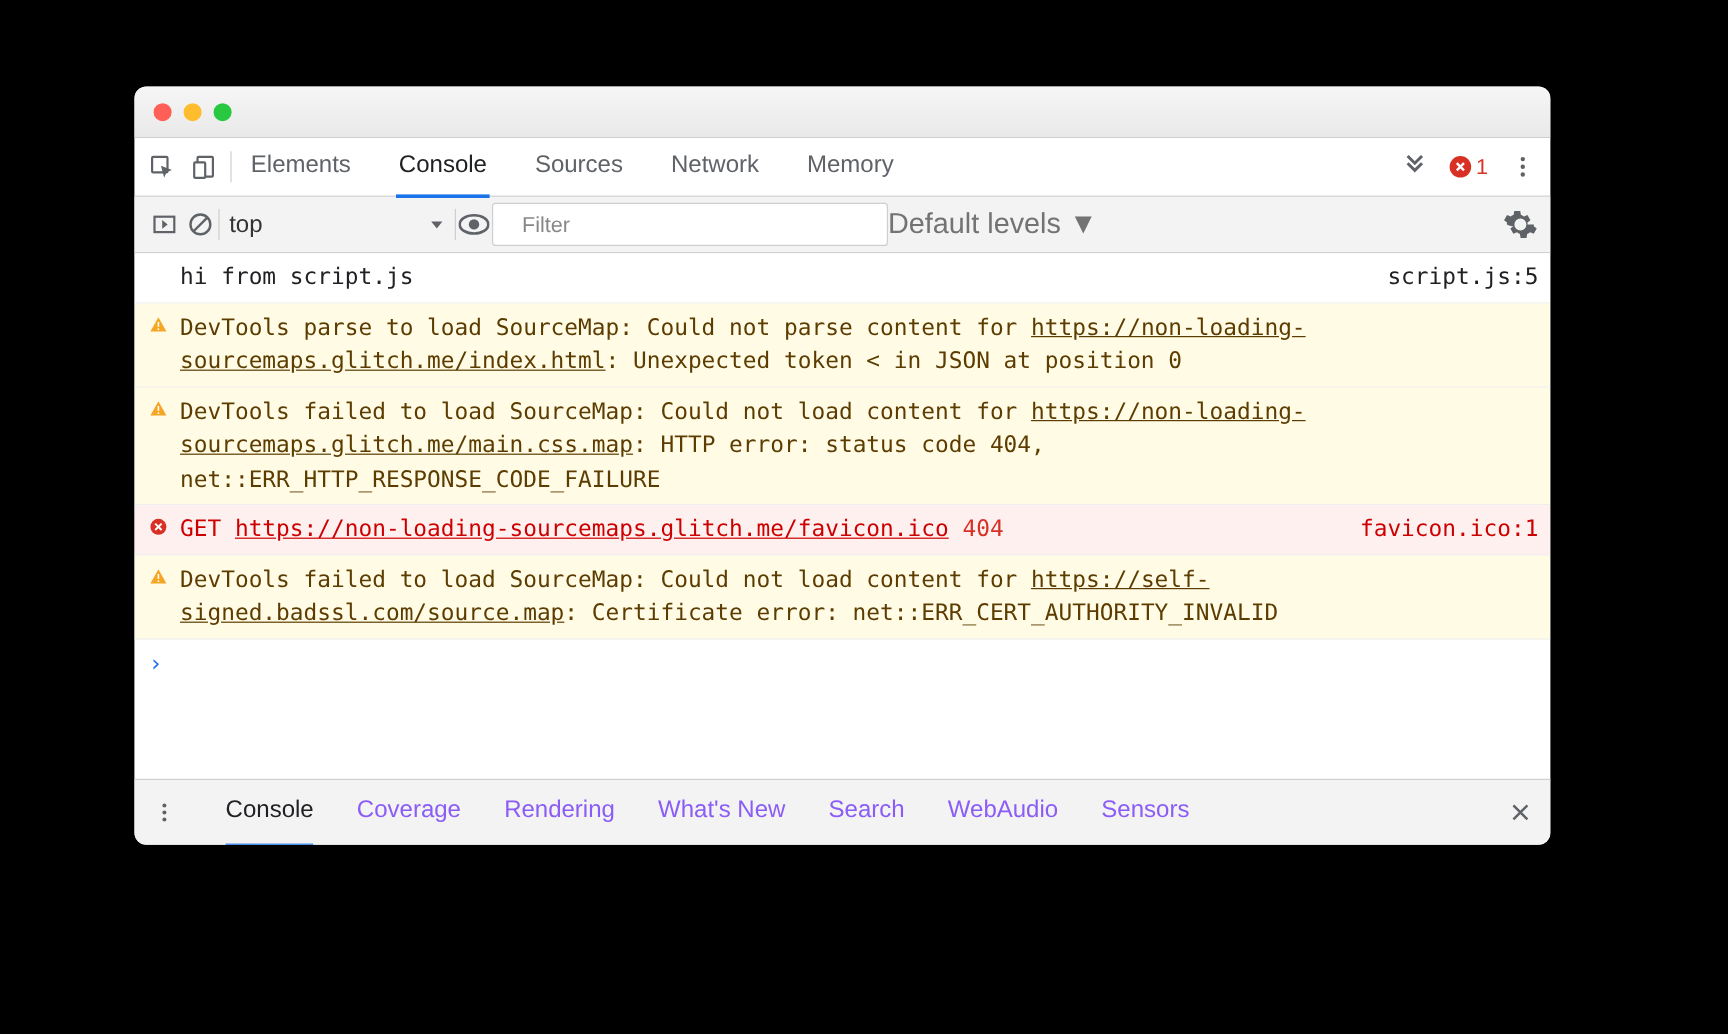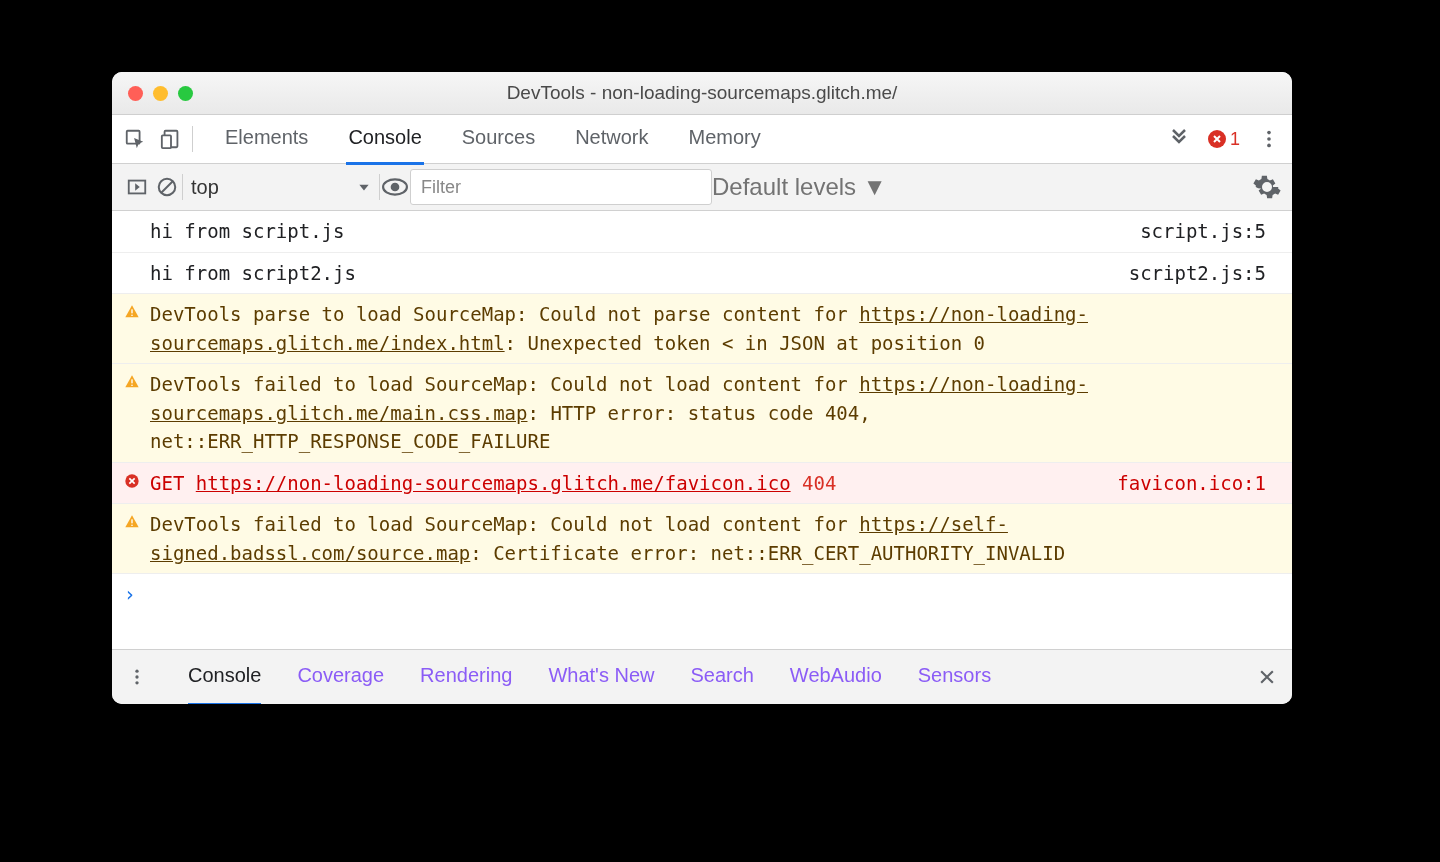--- a/index.html
+++ b/index.html
@@ -6,37 +6,37 @@
   .window{position:absolute;left:112px;top:72px;width:1180px;height:632px;background:#fff;border-radius:10px;box-shadow:0 30px 60px rgba(0,0,0,.5);display:flex;flex-direction:column;overflow:hidden}
   .titlebar{height:42px;background:linear-gradient(#f6f6f6,#e9e9e9);border-bottom:1px solid #cfcfcf;display:flex;align-items:center;position:relative}
   .traffic{display:flex;gap:10px;margin-left:16px}
   .tl{width:15px;height:15px;border-radius:50%}
   .tl.red{background:#ff5f57}
   .tl.yel{background:#ffbd2e}
   .tl.grn{background:#28c940}
   .title{position:absolute;left:0;right:0;text-align:center;font-size:19px;color:#4a4a4a;pointer-events:none}
   .tabbar{height:48px;border-bottom:1px solid #d0d0d0;display:flex;align-items:center;padding:0 8px;gap:6px;position:relative}
   .icon-btn{width:30px;height:30px;display:flex;align-items:center;justify-content:center;color:#5f6368;cursor:pointer;border-radius:3px}
-  .tabs{display:flex;gap:36px;margin-left:24px;align-items:center;height:100%}
+  .tabs{display:flex;gap:36px;margin-left:8px;align-items:center;height:100%}
   .tab{font-size:20px;color:#5f6368;height:100%;display:flex;align-items:center;cursor:pointer;border-bottom:3px solid transparent;padding:0 2px}
   .tab.active{color:#202124;border-bottom-color:#1a73e8;font-weight:500}
   .tabbar-right{margin-left:auto;display:flex;align-items:center;gap:14px}
   .err-badge{display:flex;align-items:center;gap:4px;color:#d93025;font-size:18px}
   .err-circle{width:18px;height:18px;border-radius:50%;background:#d93025;display:flex;align-items:center;justify-content:center}
   .err-circle svg{width:10px;height:10px}
   .toolbar{height:46px;border-bottom:1px solid #d0d0d0;display:flex;align-items:center;padding:0 10px;background:#f3f3f3}
   .sep{width:1px;height:26px;background:#cfcfcf}
   .context{display:flex;align-items:center;gap:6px;font-size:20px;color:#333;padding:0 8px;cursor:pointer;min-width:180px;justify-content:space-between}
-  .filter-input{border:1px solid #cfcfcf;background:#fff;height:30px;width:280px;font-size:18px;padding:2px 10px;color:#333;border-radius:3px}
+  .filter-input{border:1px solid #cfcfcf;background:#fff;height:30px;width:280px;font-size:18px;padding:2px 24px;color:#333;border-radius:3px}
   .filter-input::placeholder{color:#888}
   .levels{font-size:24px;color:#737373;cursor:pointer}
   .gear{margin-left:auto}
   .gear svg{width:32px;height:32px}
   .messages{flex:1;overflow:auto;font-family:Menlo,Consolas,monospace;font-size:19px;line-height:1.5}
-  .msg{display:flex;padding:6px 26px 6px 12px;border-bottom:1px solid #eee;gap:8px}
+  .msg{display:flex;padding:6px 10px 6px 12px;border-bottom:1px solid #eee;gap:8px}
   .msg.log{background:#fff;color:#202124}
   .msg.warn{background:#fffbe5;color:#5c3c00}
   .msg.err{background:#fff0f0;color:#c00}
   .msg .m-icon{width:18px;flex:none;padding-top:4px}
   .msg .m-text{flex:1;word-wrap:break-word;overflow-wrap:break-word}
   .msg .m-src{margin-left:auto;white-space:nowrap;color:inherit}
   .msg a.inline{text-decoration:underline;color:inherit}
   .msg.err .status{color:#d93025}
   .prompt{padding:6px 12px;color:#1a73e8;font-family:Menlo,monospace;font-size:19px}
   .drawer{height:54px;border-top:1px solid #d0d0d0;background:#f3f3f3;display:flex;align-items:center;padding:0 10px;gap:36px}
@@ -50,21 +50,20 @@
 <body>
 
 <div class="window">
 
   <div class="titlebar">
     <div class="traffic">
       <div class="tl red"></div>
       <div class="tl yel"></div>
       <div class="tl grn"></div>
     </div>
-    <div class="title">DevTools - non-loading-sourcemaps.glitch.me/</div>
   </div>
 
   <div class="tabbar">
     <div class="icon-btn">
       <svg width="22" height="22" viewBox="0 0 24 24" fill="none" stroke="#5f6368" stroke-width="2">
           <rect x="3" y="3" width="14" height="14" rx="1"></rect>
           <path d="M11 11 L21 15 L16 17 L14 22 Z" fill="#5f6368" stroke="none"></path>
         </svg>
     </div>
     <div class="icon-btn">
@@ -146,25 +145,20 @@
   </div>
 
   <div class="messages">
 
     <div class="msg log">
       <span class="m-icon"></span>
       <span class="m-text">hi from script.js</span>
       <a class="m-src">script.js:5</a>
     </div>
 
-    <div class="msg log">
-      <span class="m-icon"></span>
-      <span class="m-text">hi from script2.js</span>
-      <a class="m-src">script2.js:5</a>
-    </div>
 
     <div class="msg warn">
       <span class="m-icon">
         <svg class="warn-tri" viewBox="0 0 24 24">
             <path d="M12 2 L22 20 L2 20 Z" fill="#f5a623"></path>
             <rect x="11" y="8" width="2" height="6" fill="#fff"></rect>
             <rect x="11" y="16" width="2" height="2" fill="#fff"></rect>
           </svg>
       </span>
       <span class="m-text"><span>DevTools parse to load SourceMap: Could not parse content for </span><a class="inline">https://non-loading-sourcemaps.glitch.me/index.html</a><span>: Unexpected token &lt; in JSON at position 0</span></span>

